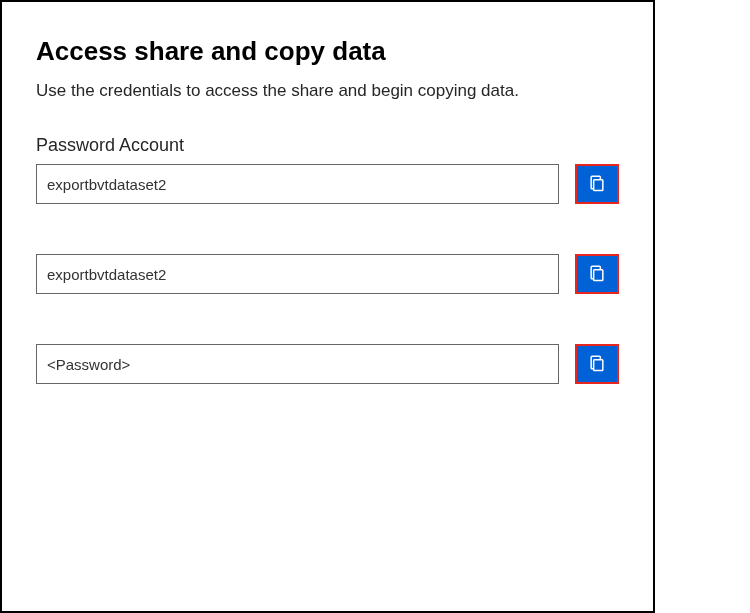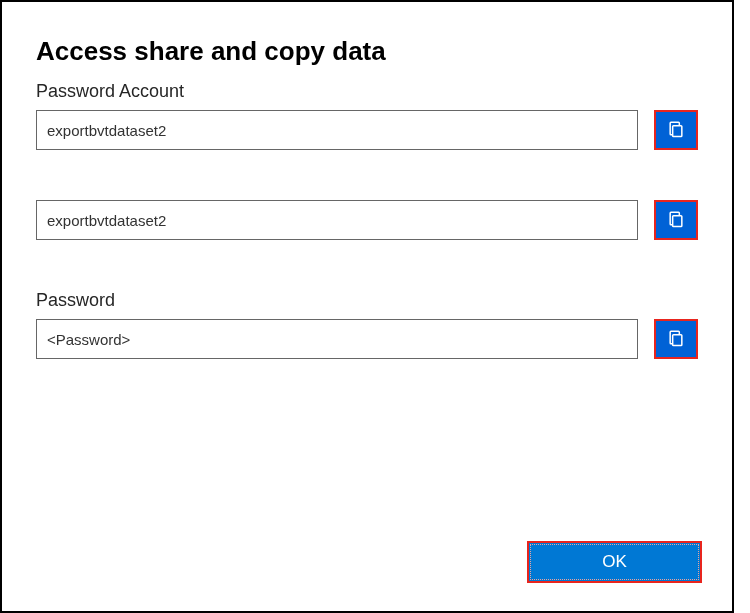--- a/index.html
+++ b/index.html
@@ -1,21 +1,21 @@
 <!DOCTYPE html>
 <html><head>
   <meta charset="utf-8">
   <style>
     * { box-sizing: border-box; margin: 0; padding: 0; }
     body {
       font-family: "Segoe UI", Arial, sans-serif;
       background: #fff;
     }
     .dialog {
-      width: 734px;
+      width: 655px;
       height: 613px;
       border: 2px solid #000;
       padding: 34px;
       position: relative;
     }
     .title {
       font-size: 26px;
       font-weight: 700;
       color: #000;
       margin-bottom: 14px;
@@ -80,20 +80,21 @@
       justify-content: center;
       font-family: inherit;
     }
   </style>
 </head>
 <body>
 
 <div class="dialog">
 
   <h1 class="title">Access share and copy data</h1>
+  <p class="subtitle">Use the credentials to access the share and begin copying data.</p>
 
   <div class="field-group">
     <label class="field-label">Password Account</label>
     <div class="field-row">
       <input class="field-input" type="text" readonly="" value="exportbvtdataset2" style="">
       <button class="copy-btn">
         <span>
           <svg viewBox="0 0 24 24">
               <rect x="8" y="8" width="11" height="13" rx="1"></rect>
               <path d="M16 8V5a1 1 0 0 0-1-1H6a1 1 0 0 0-1 1v13a1 1 0 0 0 1 1h2"></path>
@@ -111,31 +112,27 @@
           <svg viewBox="0 0 24 24">
               <rect x="8" y="8" width="11" height="13" rx="1"></rect>
               <path d="M16 8V5a1 1 0 0 0-1-1H6a1 1 0 0 0-1 1v13a1 1 0 0 0 1 1h2"></path>
             </svg>
         </span>
       </button>
     </div>
   </div>
 
   <div class="field-group">
-    <label class="field-label">Password</label>
     <div class="field-row">
       <input class="field-input" type="text" readonly="" value="&lt;Password&gt;" style="">
       <button class="copy-btn">
         <span>
           <svg viewBox="0 0 24 24">
               <rect x="8" y="8" width="11" height="13" rx="1"></rect>
               <path d="M16 8V5a1 1 0 0 0-1-1H6a1 1 0 0 0-1 1v13a1 1 0 0 0 1 1h2"></path>
             </svg>
         </span>
       </button>
     </div>
   </div>
 
-  <div class="footer">
-    <button class="ok-btn">OK</button>
-  </div>
 
 </div>
 
 </body></html>

